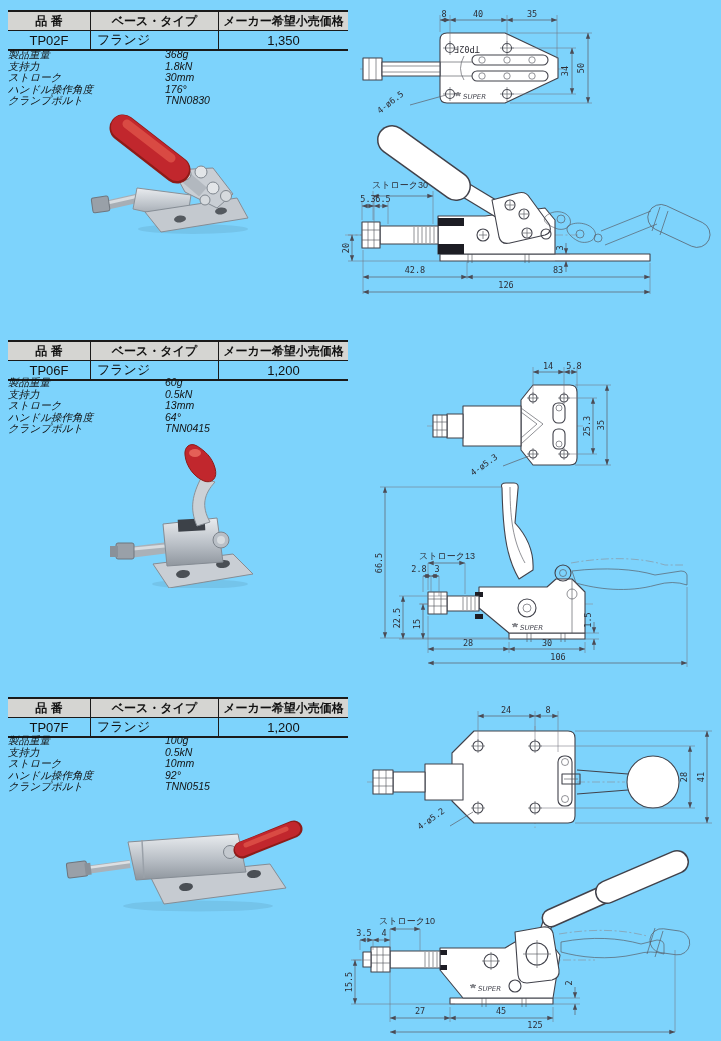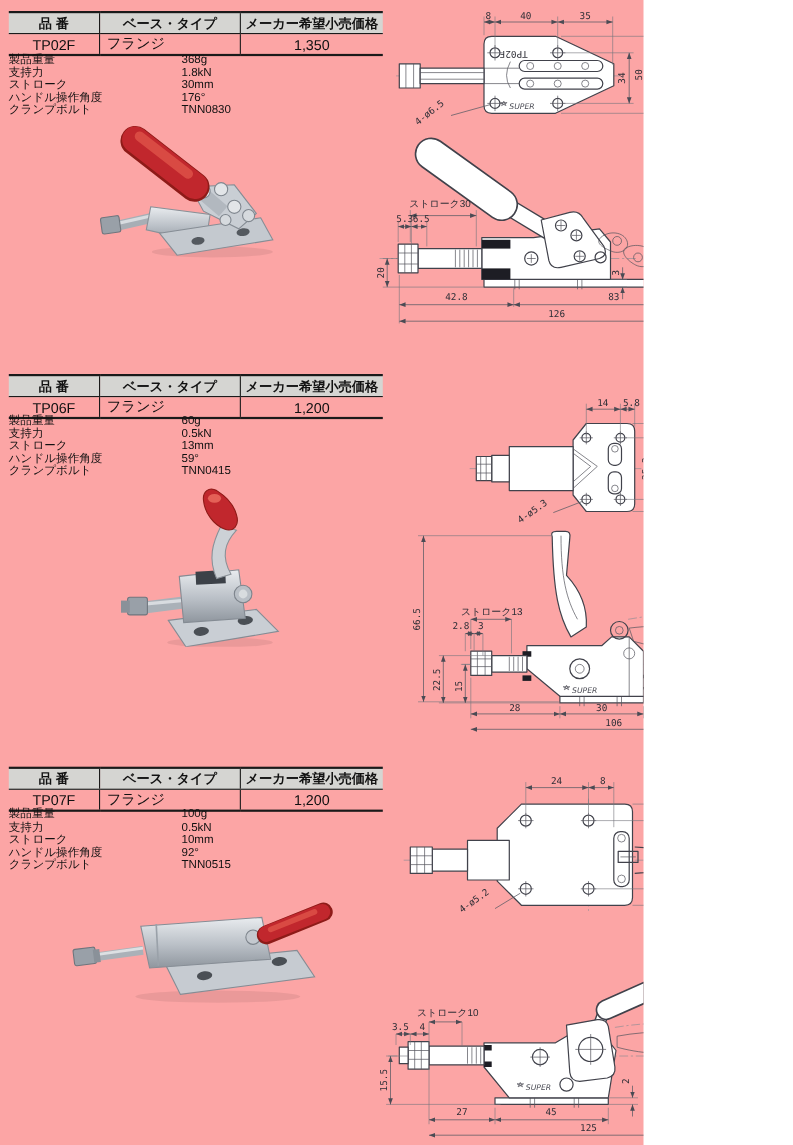--- a/index.html
+++ b/index.html
@@ -1,29 +1,29 @@
 <!DOCTYPE html>
 <html><head>
 <meta charset="utf-8">
 <style>
   html,body{margin:0;padding:0;background:#fff;}
-  .page{position:relative;width:585px;height:1041px;background:#fca5a5;
+  .page{position:relative;width:721px;height:1041px;background:#7dd3fc;
         font-family:"Liberation Sans","DejaVu Sans",sans-serif;overflow:hidden;}
   
   .spec-table{position:absolute;border-collapse:collapse;table-layout:fixed;width:340px;}
   .spec-table th{background:#d5d5d2;font-weight:bold;font-size:12px;color:#111;
       border-top:2px solid #1a1a1a;border-bottom:1.2px solid #1a1a1a;
       height:16px;padding:1px 0 0;text-align:center;}
   .spec-table td{font-size:13px;color:#111;height:15px;padding:0;text-align:center;
       border-bottom:2.2px solid #1a1a1a;}
   .c1{width:82px}.c2{width:127px}.c3{width:129px}
   th.c2,td.c2,th.c3,td.c3{border-left:1.8px solid #1a1a1a;}
   td.base{text-align:left;padding-left:6px;margin-left:16px;}
   
-  .spec-list{position:absolute;width:330px;}
+  .spec-list{position:absolute;width:330px;font-style:italic;}
   .spec-row{display:flex;height:11.5px;line-height:11.4px;font-size:10.5px;color:#111;}
   .sl{width:157px;}
   
   .dwg{position:absolute;}
   .out{stroke:#41424b;stroke-width:1.1;fill:none;stroke-linejoin:round;}
   .outf{stroke:#41424b;stroke-width:1.1;fill:#fff;stroke-linejoin:round;}
   .thin{stroke:#55565e;stroke-width:.65;fill:none;}
   .dim{stroke:#5d5d66;stroke-width:.7;fill:none;}
   .ext{stroke:#74747c;stroke-width:.55;}
   .cl{stroke:#8d8d94;stroke-width:.6;stroke-dasharray:8 2.5 2 2.5;fill:none;}
@@ -268,21 +268,21 @@
   <div class="spec-row">
         <span class="sl">支持力</span>
         <span class="sv">0.5kN</span>
       </div>
   <div class="spec-row">
         <span class="sl">ストローク</span>
         <span class="sv">13mm</span>
       </div>
   <div class="spec-row">
         <span class="sl">ハンドル操作角度</span>
-        <span class="sv">59°</span>
+        <span class="sv">64°</span>
       </div>
   <div class="spec-row">
         <span class="sl">クランプボルト</span>
         <span class="sv">TNN0415</span>
       </div>
 </div>
 
 <svg class="dwg" style="left:105px;top:436px" width="150" height="152" viewBox="0 0 150 152">
   <ellipse cx="95" cy="148" rx="48" ry="4.5" fill="#000" opacity="0.07"></ellipse>
   <g>

